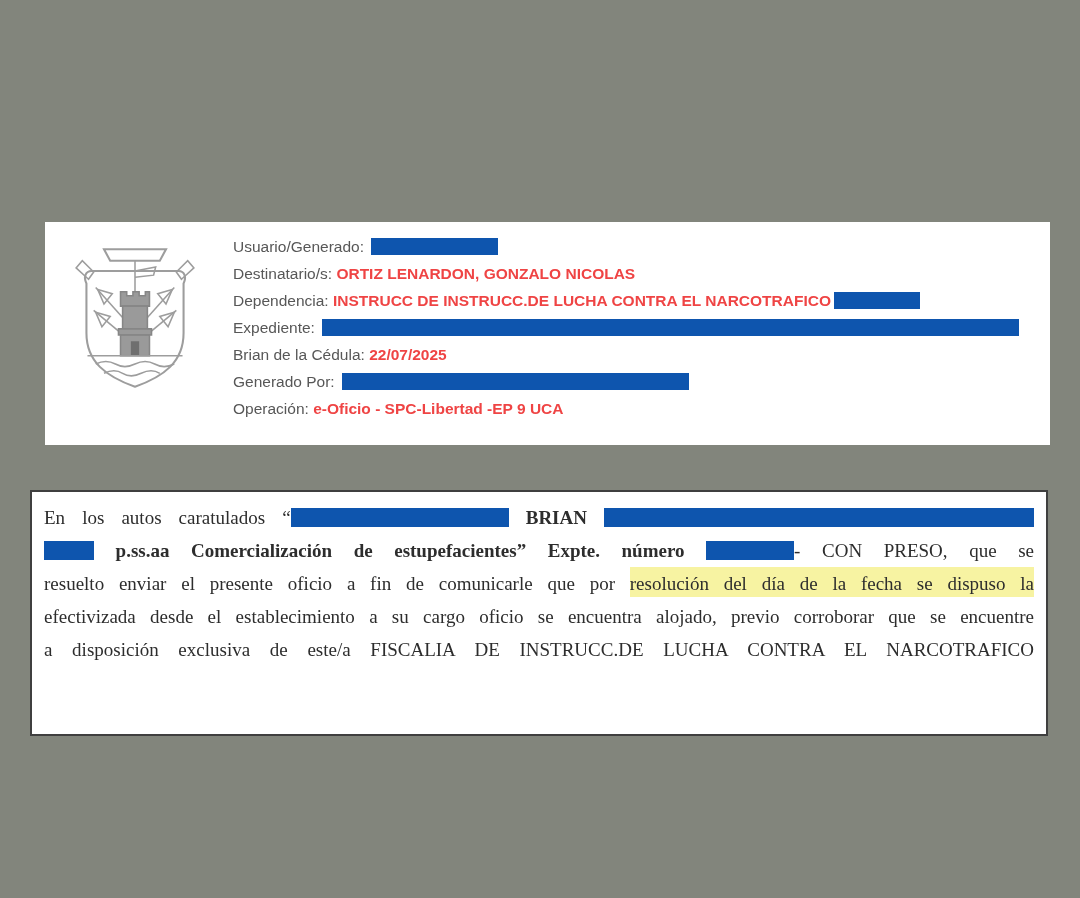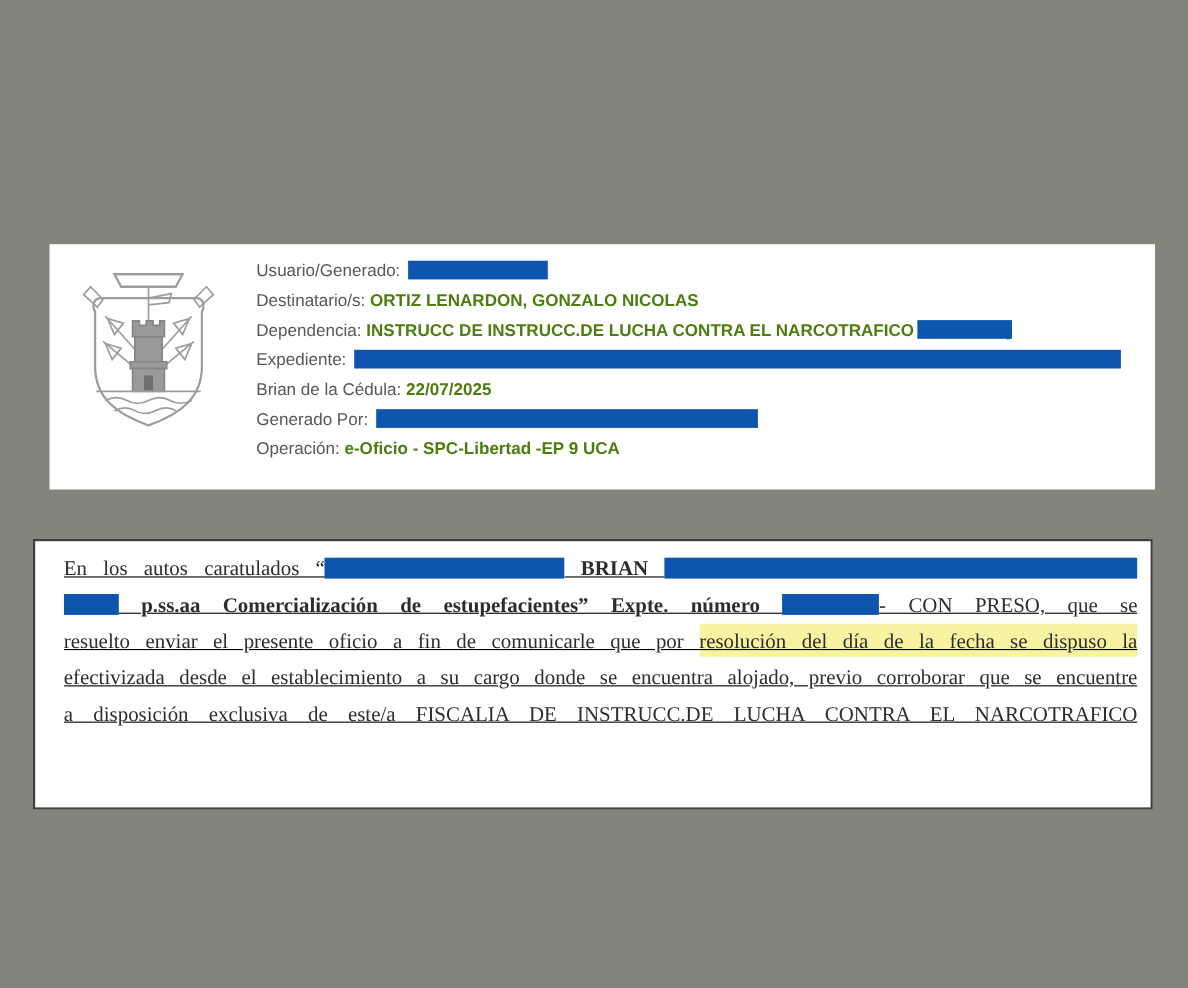--- a/index.html
+++ b/index.html
@@ -10,30 +10,30 @@
   }
   
   .card-top{
     position:absolute;left:45px;top:222px;width:1005px;height:223px;
     background:#ffffff;
   }
   .emblem{position:absolute;left:28px;top:20px;width:124px;height:150px;}
   .fields{position:absolute;left:188px;top:11px;white-space:nowrap;}
   .frow{height:27px;line-height:27px;font-size:15.5px;}
   .flabel{color:#575757;}
-  .fvalue{color:#4d7c0f;font-weight:700;}
+  .fvalue{color:#ef4444;font-weight:700;}
   .suffix{margin-left:-5px;}
   .redact{display:inline-block;background:#0e55ae;position:relative;}
   .hbar{height:17px;top:3px;margin-left:3px;}
   
   .card-body{
     position:absolute;left:30px;top:490px;width:1018px;height:246px;
     background:#ffffff;border:2px solid #3f3f3f;box-sizing:border-box;
   }
-  .para{position:absolute;left:26px;right:12px;top:9px;text-decoration:underline;}
+  .para{position:absolute;left:12px;right:12px;top:9px;}
   .pline{
     font-family:"Liberation Serif",serif;
     font-size:19px;line-height:33px;height:33px;color:#2d2d2d;
     text-align:justify;text-align-last:justify;overflow:hidden;white-space:nowrap;
   }
   .bold{font-weight:700;}
   .hl{background:#f7f3a2;padding:20px 0 3px;}
   .pbar{height:19px;top:3px;}
   .barhl{border-top:2px solid #f7f3a2;border-bottom:3px solid #f7f3a2;height:19px;}
   svg .ln{stroke:#9d9d9d;fill:none;stroke-width:2;}
@@ -82,16 +82,16 @@
       <div class="frow"><span class="flabel">Generado Por: </span><span class="redact hbar" style="width: 347px;"></span></div>
       <div class="frow"><span class="flabel">Operación: </span><span class="fvalue">e-Oficio - SPC-Libertad -EP 9 UCA</span></div>
     </div>
 </div>
 
 <div class="card-body">
   <div class="para">
       <div class="pline"><span class="">En los autos caratulados “</span><span class="redact pbar" style="width: 218px;"></span><span class=""> </span><span class="bold ">BRIAN</span><span class=""> </span><span class="redact pbar" style="width: 430px;"></span></div>
       <div class="pline"><span class="redact pbar" style="width: 50px;"></span><span class=""> </span><span class="bold ">p.ss.aa Comercialización de estupefacientes” Expte. número </span><span class="redact pbar" style="width: 88px;"></span><span class="">- CON PRESO, que se</span></div>
       <div class="pline"><span class="">resuelto enviar el presente oficio a fin de comunicarle que por </span><span class="hl">resolución del día de la fecha se dispuso la</span></div>
-      <div class="pline"><span class="">efectivizada desde el establecimiento a su cargo donde se encuentra alojado, previo corroborar que se encuentre</span></div>
+      <div class="pline"><span class="">efectivizada desde el establecimiento a su cargo oficio se encuentra alojado, previo corroborar que se encuentre</span></div>
       <div class="pline"><span class="">a disposición exclusiva de este/a FISCALIA DE INSTRUCC.DE LUCHA CONTRA EL NARCOTRAFICO</span></div>
     </div>
 </div>
 
 </body></html>

